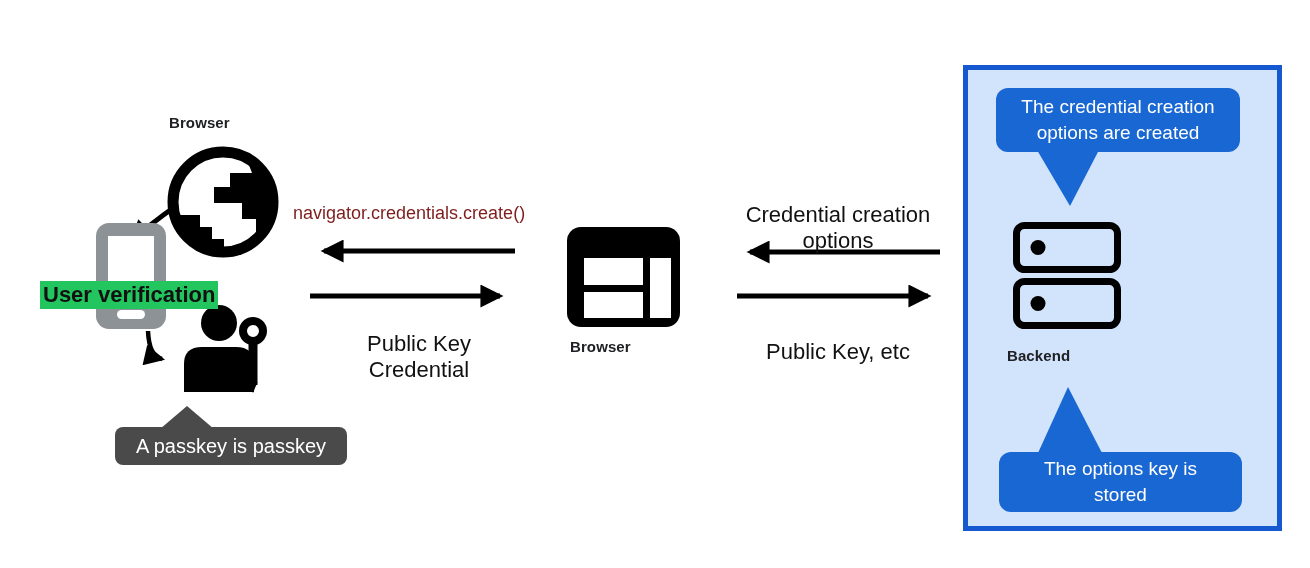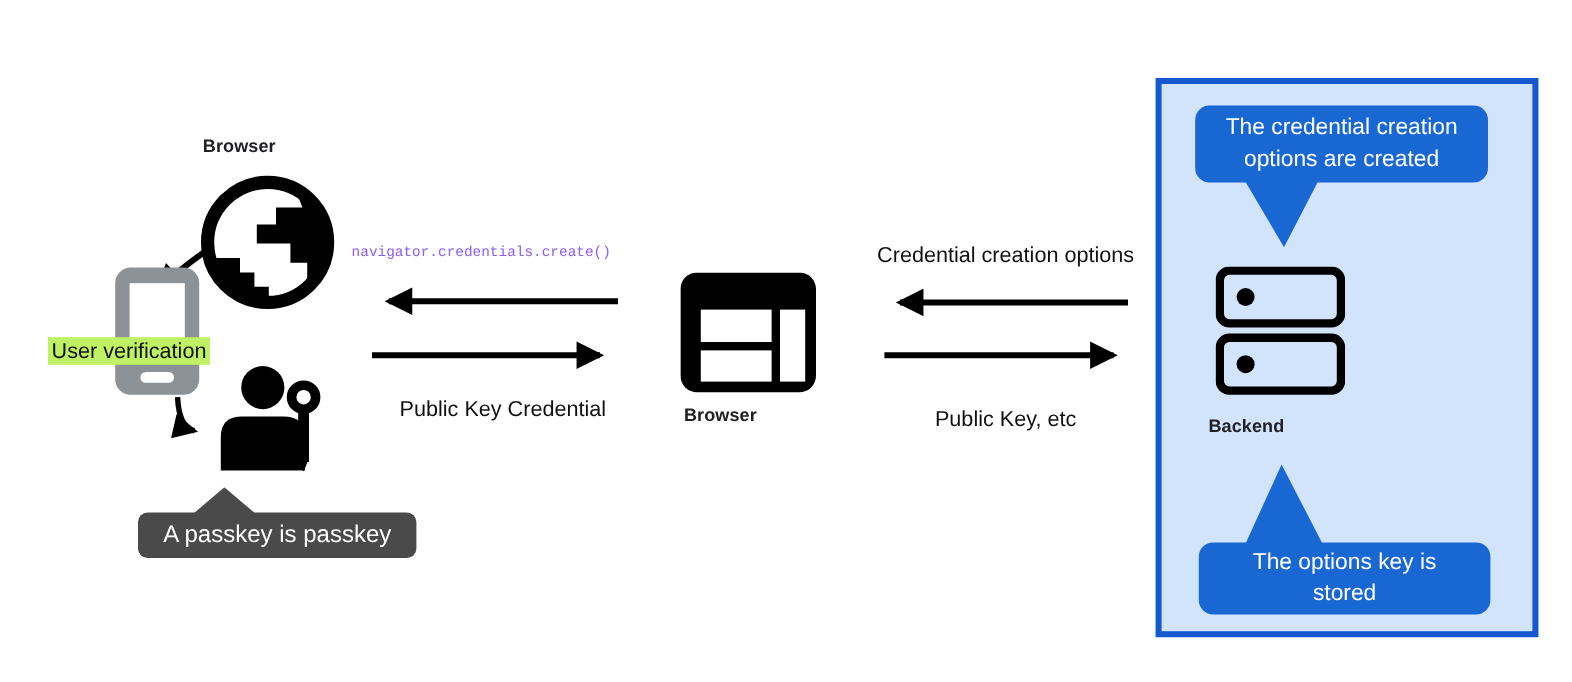--- a/index.html
+++ b/index.html
@@ -1,30 +1,30 @@
 <!DOCTYPE html>
 <html><head>
 <meta charset="utf-8">
 <style>
   html,body{margin:0;padding:0;background:#fff;}
   body{font-family:"Liberation Sans",sans-serif;}
   .canvas{position:relative;width:1310px;height:568px;background:#fff;overflow:hidden;}
   .abs{position:absolute;}
   svg{display:block;}
   .label-bold{font-weight:700;font-size:15px;color:#202124;text-align:left;letter-spacing:.1px;}
-  .label{font-size:18px;color:#111;}
+  .label{font-size:22px;color:#111;}
   .label-center{text-align:center;}
-  .code{font-family:Liberation Mono, monospace;font-size:12px;color:#8b5cf6;white-space:nowrap;}
+  .code{font-family:Liberation Sans, sans-serif;font-size:18px;color:#7f1d1d;white-space:nowrap;}
   .panel{background:#d2e3fc;border:5px solid #1658d0;box-sizing:border-box;}
   .bubble{background:#1967d2;border-radius:12px;color:#fff;font-size:19px;line-height:1.35;
           display:flex;align-items:center;justify-content:center;text-align:center;box-sizing:border-box;}
   .bubble-inner{padding:6px 10px;}
   .tooltip-dark{background:#4a4a4a;border-radius:8px;color:#fff;font-size:20px;
           display:flex;align-items:center;justify-content:center;text-align:center;}
-  .white-bg{background:#bef264;padding:1px 3px;}
+  .white-bg{background:#22c55e;padding:1px 3px;font-weight:bold;}
 </style>
 </head>
 <body>
 
 <div class="canvas">
 
   <svg class="abs" style="left:0;top:0;" width="1310" height="568" viewBox="0 0 1310 568">
     <defs>
       <marker id="ah" viewBox="0 0 10 10" refX="8.5" refY="5" markerWidth="5.6" markerHeight="4.6" orient="auto-start-reverse">
         <path d="M0,0 L10,5 L0,10 z" fill="#000"></path>

